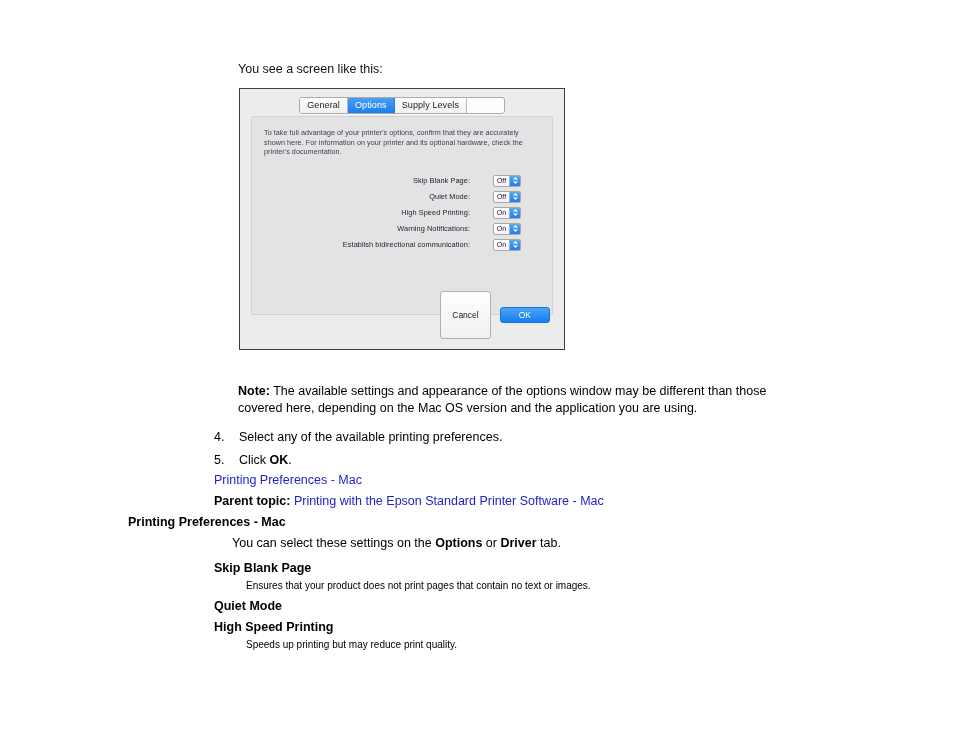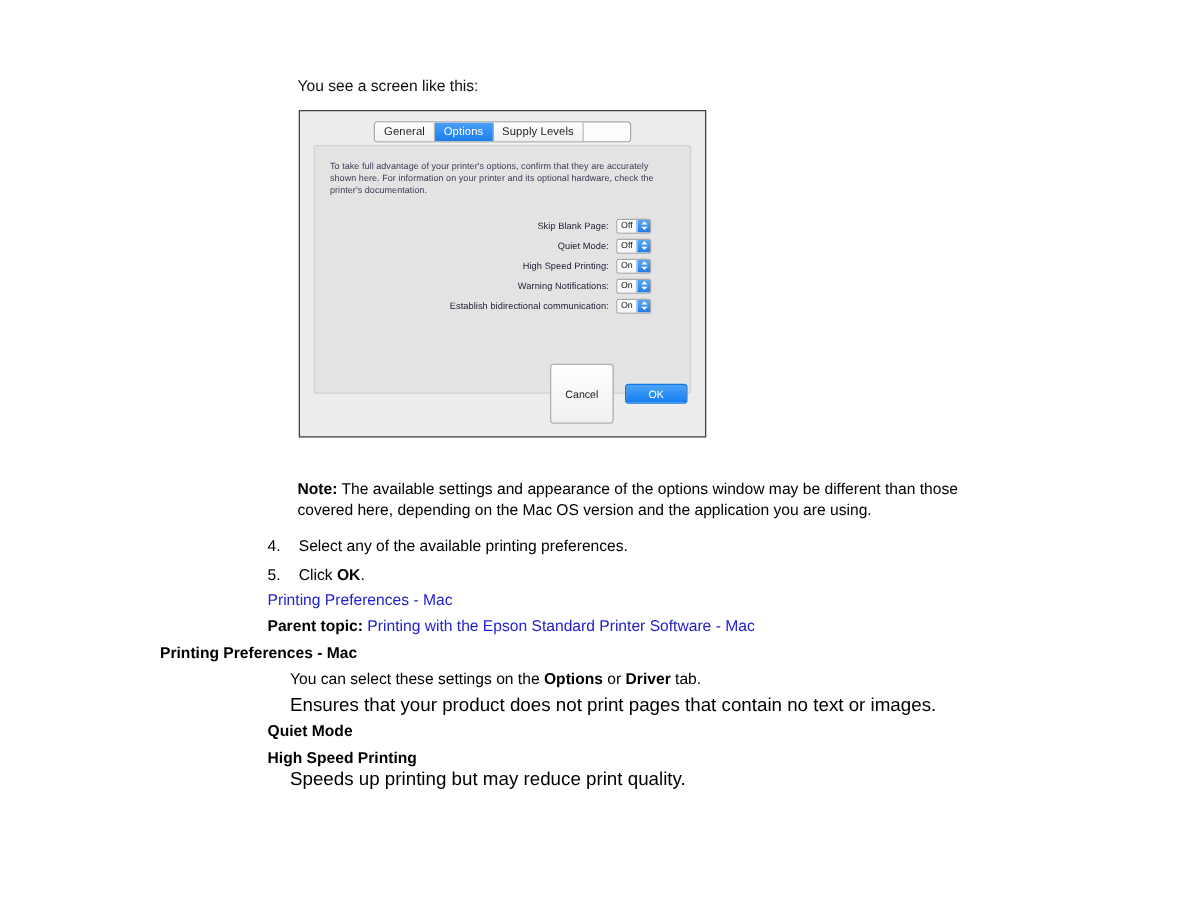--- a/index.html
+++ b/index.html
@@ -120,21 +120,21 @@
     align-items: center;
     justify-content: flex-end;
     height: 15px;
     margin-bottom: 1px;
     padding-right: 31px;
   }
   .setting-label {
     font-size: 7.4px;
     color: #22223a;
     text-align: right;
-    margin-right: 6px;
+    margin-right: 23px;
     white-space: nowrap;
     letter-spacing: .05px;
   }
   .stepper {
     display: flex;
     height: 12px;
     width: 28px;
     box-sizing: border-box;
     border: 1px solid #a9a9a9;
     border-radius: 2px;
@@ -255,23 +255,23 @@
     top: 556px;
     width: 600px;
   }
   .term {
     font-size: 12.5px;
     line-height: 17px;
     font-weight: bold;
     margin-top: 4px;
   }
   .term-def {
-    font-size: 15px;
-    line-height: 17px;
-    margin-left: 18px;
+    font-size: 10px;
+    line-height: 17px;
+    margin-left: 32px;
   }
 
   .page-number {
     position: absolute;
     left: 0;
     right: 0;
     top: 680px;
     text-align: center;
     font-size: 10.5px;
     font-weight: bold;
@@ -399,20 +399,21 @@
   <div class="link-line l2">
     <b>Parent topic:</b>
     <span class="link">Printing with the Epson Standard Printer Software - Mac</span>
   </div>
 
   <div class="section-head">Printing Preferences - Mac</div>
 
   <div class="intro"><span>You can select these settings on the </span><b>Options</b><span> or </span><b>Driver</b><span> tab.</span></div>
 
   <div class="term-list">
+    <div class="term">Skip Blank Page</div>
     <div class="term-def">Ensures that your product does not print pages that contain no text or images.</div>
 
     <div class="term">Quiet Mode</div>
 
     <div class="term">High Speed Printing</div>
     <div class="term-def">Speeds up printing but may reduce print quality.</div>
   </div>
 
   <div class="page-number">147</div>
 

